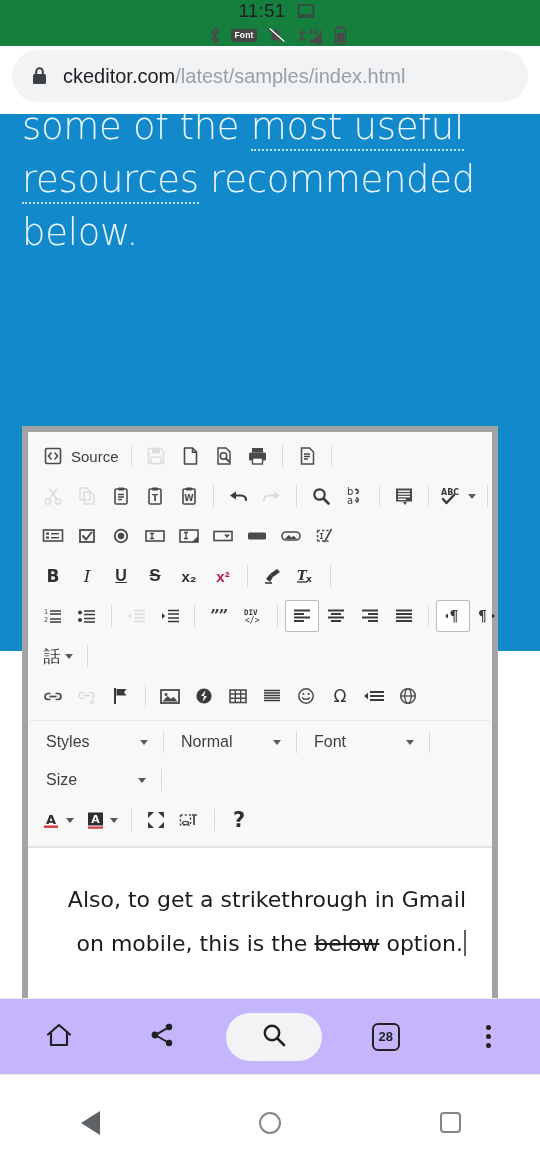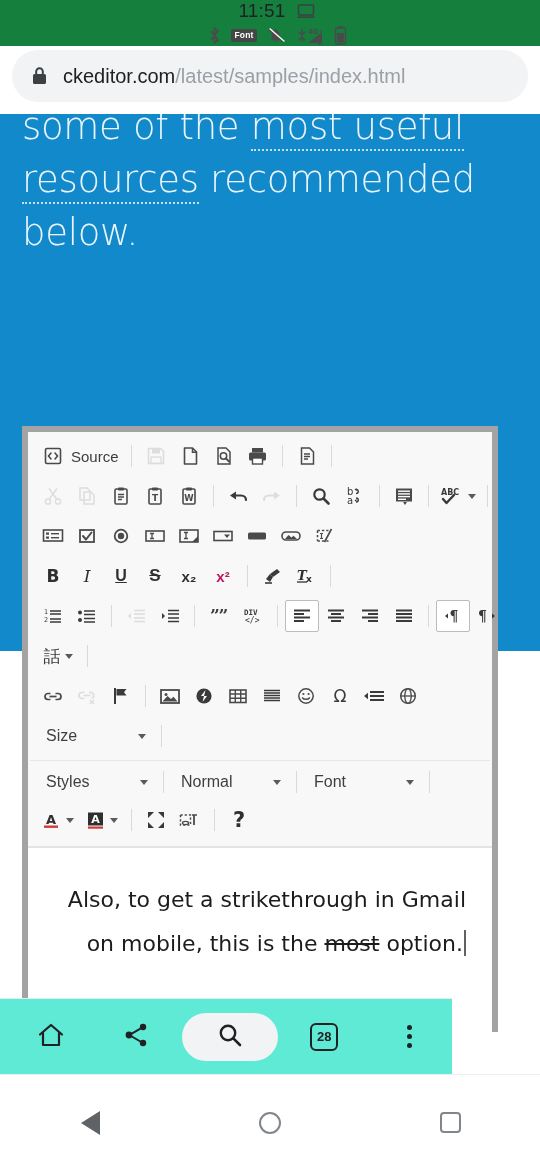--- a/index.html
+++ b/index.html
@@ -96,22 +96,22 @@
     display: inline-block; width: 2px; height: 26px; background: #5f6368;
     vertical-align: -5px; margin-left: 1px;
   }
   .droplet {
     position: absolute; left: 112px; top: 150px; width: 28px; height: 28px;
     background: #1a73e8; border-radius: 50% 50% 50% 0; transform: rotate(-45deg);
   }
 
   
   .bottombar {
-    position: absolute; left: 0; bottom: 96px; width: 452px; height: 76px;
-    background: #5eead4; border-top: 1px solid #e8eaed;
+    position: absolute; left: 0; bottom: 96px; width: 540px; height: 76px;
+    background: #c4b5fd; border-top: 1px solid #e8eaed;
     display: flex; align-items: center; justify-content: space-around; padding-left: 8px;
   }
   .bb-item { display: flex; align-items: center; justify-content: center;
              width: 78px; height: 48px; color: #202124; }
   .bb-item.pill { background: #f1f3f4; border-radius: 24px; width: 96px; }
   .tabcount {
     width: 28px; height: 28px; border: 2.4px solid #202124; border-radius: 6px;
     display: flex; align-items: center; justify-content: center;
     font-size: 13px; font-weight: bold; color: #202124;
   }
@@ -585,47 +585,47 @@
           </span>
           <span class="tbtn">
             <svg width="20" height="20" viewBox="0 0 20 20">
                 <circle cx="10" cy="10" r="7.3" fill="none" stroke="#4a4a4a" stroke-width="1.5"></circle>
                 <ellipse cx="10" cy="10" rx="3.2" ry="7.3" fill="none" stroke="#4a4a4a" stroke-width="1.3"></ellipse>
                 <path d="M3 10h14" stroke="#4a4a4a" stroke-width="1.3"></path>
               </svg>
           </span>
         </div>
 
-        <div class="trow">
-          <span class="combo size">
-            <span class="cname">Size</span>
-            <i class="caret ccaret"></i>
-          </span>
-          <span class="tsep"></span>
-        </div>
-
         <div class="trow" style="border-top:1px solid #e7e7e7;margin-top:4px;padding-top:4px">
           <span class="combo styles">
             <span class="cname">Styles</span>
             <i class="caret ccaret"></i>
           </span>
           <span class="tsep"></span>
           <span class="combo format">
             <span class="cname">Normal</span>
             <i class="caret ccaret"></i>
           </span>
           <span class="tsep"></span>
           <span class="combo font">
             <span class="cname">Font</span>
             <i class="caret ccaret"></i>
           </span>
           <span class="tsep"></span>
         </div>
 
         <div class="trow">
+          <span class="combo size">
+            <span class="cname">Size</span>
+            <i class="caret ccaret"></i>
+          </span>
+          <span class="tsep"></span>
+        </div>
+
+        <div class="trow">
           <span class="tbtn wide">
             <svg width="20" height="20" viewBox="0 0 20 20">
                 <text x="9" y="14" font-family="DejaVu Sans" font-size="13" font-weight="bold" fill="#2f2f2f" text-anchor="middle">A</text>
                 <rect x="2" y="15.5" width="14" height="2.4" fill="#cf3b3b"></rect>
               </svg>
             <i class="caret"></i>
           </span>
           <span class="tbtn wide">
             <svg width="20" height="20" viewBox="0 0 20 20">
                 <rect x="2" y="2.5" width="15" height="13" fill="#2f2f2f"></rect>
@@ -650,21 +650,21 @@
           </span>
           <span class="tsep"></span>
           <span class="tbtn">
             <span style="font-size:21px;font-weight:bold;color:#2f2f2f;font-family:'DejaVu Sans',sans-serif">?</span>
           </span>
         </div>
 
       </div>
 
       <div class="ck-editable">
-        <p><span>Also, to get a strikethrough in Gmail on mobile, this is the </span><s>most</s><span> option.</span><span class="caretbar"></span></p>
+        <p><span>Also, to get a strikethrough in Gmail on mobile, this is the </span><s>below</s><span> option.</span><span class="caretbar"></span></p>
         <div class="droplet"></div>
       </div>
 
     </div>
   </div>
 
   <div class="bottombar">
     <div class="bb-item">
       <span>
         <svg width="30" height="30" viewBox="0 0 30 30">

